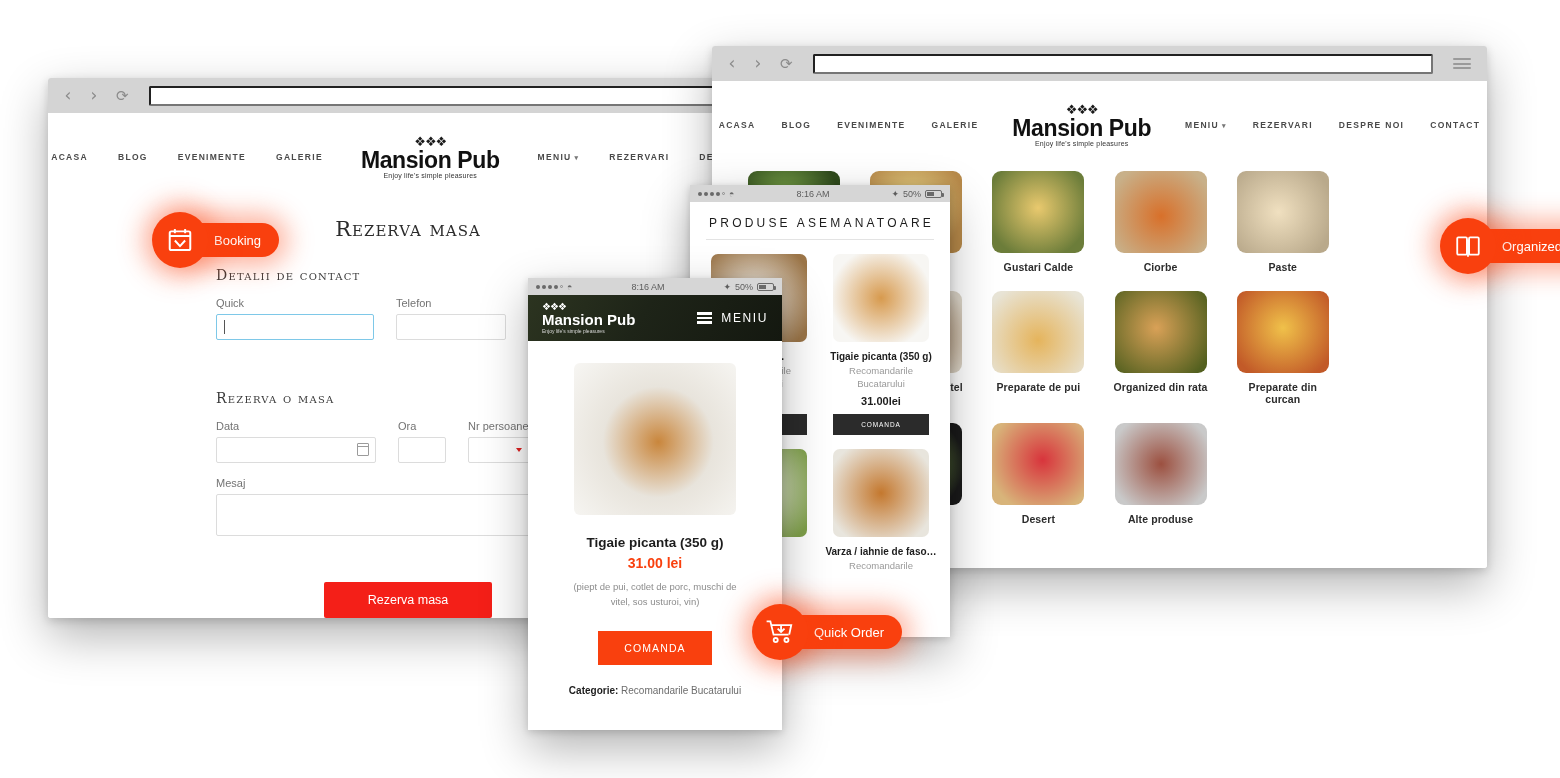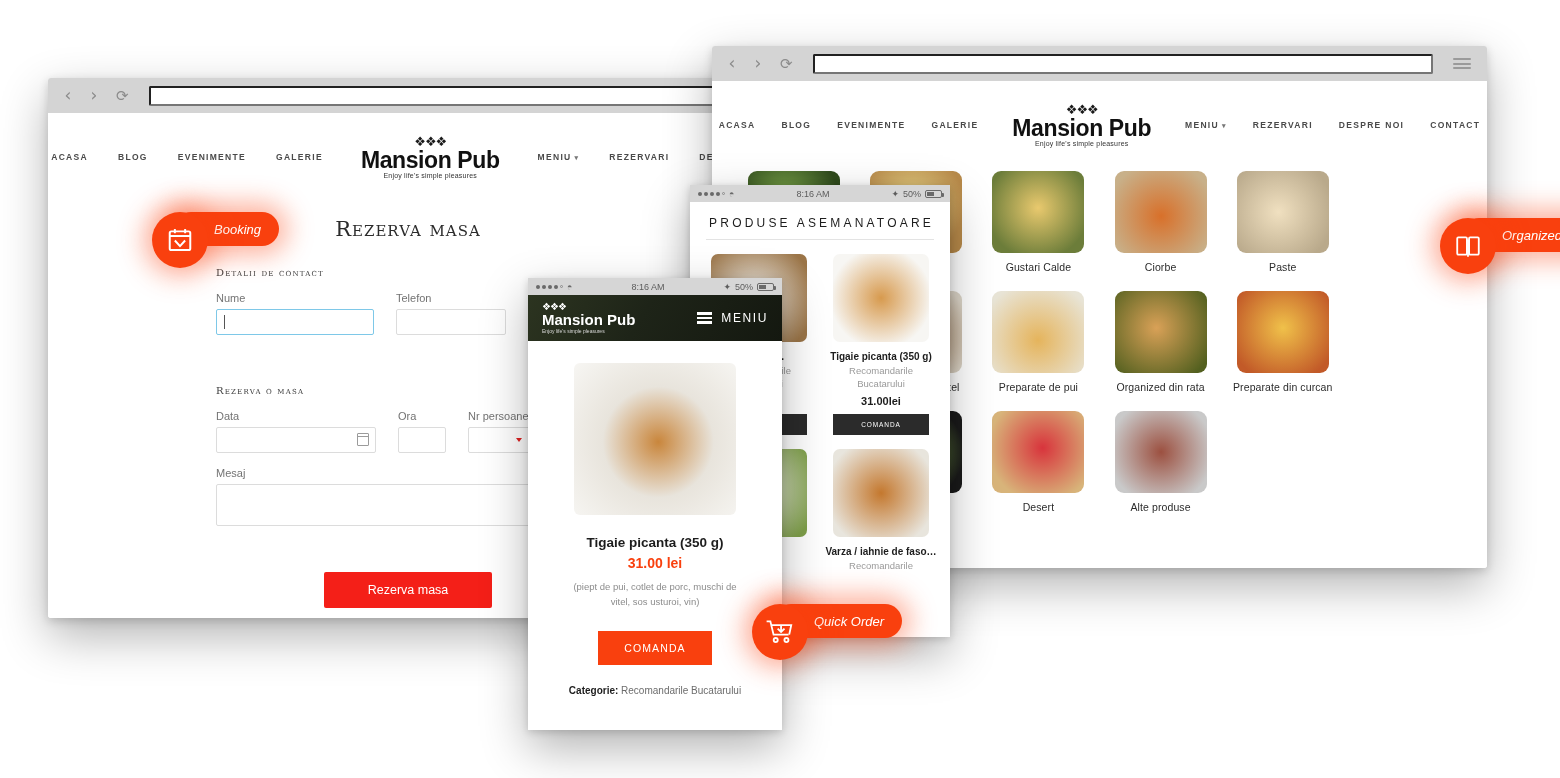--- a/index.html
+++ b/index.html
@@ -67,21 +67,21 @@
 
   
   .page-title {
     text-align: center; font-size: 21px; color: #2b2b2b; margin-top: 38px;
     letter-spacing: 1px;
     font-family: "DejaVu Serif", serif;
     font-variant: small-caps;
   }
   .form-wrap { padding: 26px 168px 0 168px; }
   .sec-title {
-    font-size: 10px; color: #3a3a3a; letter-spacing: 1.2px; margin-bottom: 14px;
+    font-size: 14px; color: #3a3a3a; letter-spacing: 1.2px; margin-bottom: 14px;
     font-family: "DejaVu Serif", serif; font-variant: small-caps;
   }
   .field-row { display: flex; gap: 22px; }
   .field { display: flex; flex-direction: column; }
   .field label { font-size: 11px; color: #737373; margin-bottom: 5px; }
   .inp {
     height: 26px; border: 1px solid #dcdcdc; background: #fff; border-radius: 2px;
     font-size: 11px; padding: 0 7px; color: #333; outline: none;
   }
   .inp.focused { border: 1px solid #7ec8e8; }
@@ -111,21 +111,21 @@
     background: #f41f18; color: #fff; border: 0;
     font-size: 12.5px; padding: 11px 44px; border-radius: 2px; cursor: pointer;
     font-family: "Liberation Sans", sans-serif;
   }
 
   
   .menu-grid {
     display: grid; grid-template-columns: repeat(6, 1fr);
     gap: 18px 22px; padding: 24px 32px 0 32px;
   }
-  .menu-cell { text-align: center; cursor: pointer; }
+  .menu-cell { text-align: center; cursor: pointer; font-weight: bold; }
   .menu-thumb {
     width: 92px; height: 82px; border-radius: 9px; margin: 0 auto;
     background-size: cover; background-position: center;
   }
   .menu-label { font-size: 10.5px; color: #2c2c2c; margin-top: 8px; letter-spacing: .1px; }
 
   
   .phone {
     position: absolute; background: #fff; overflow: hidden;
     box-shadow: 0 18px 44px rgba(0,0,0,.30), 0 2px 8px rgba(0,0,0,.16);
@@ -187,21 +187,21 @@
   .simi-name { font-size: 10px; font-weight:700; color:#1d1d1d; margin-top: 9px; white-space:nowrap; overflow:hidden; text-overflow:ellipsis; }
   .simi-cat { font-size: 9.5px; color:#9a9a9a; margin-top: 3px; line-height:1.35; }
   .simi-price { font-size: 11px; font-weight:700; color:#1d1d1d; margin-top: 4px; }
   .simi-btn {
     display:block; width: 96px; margin: 7px auto 0 auto; background:#2b2b2b; color:#fff; border:0;
     font-size: 6.5px; letter-spacing: .9px; padding: 7px 0; cursor:pointer;
     font-family:"Liberation Sans", sans-serif;
   }
 
   
-  .badge { position: absolute; display: flex; align-items: flex-start; z-index: 60; font-style: italic; }
+  .badge { position: absolute; display: flex; align-items: center; z-index: 60; }
   .badge-pill {
     height: 34px; background: #f9400e; border-radius: 17px;
     display: flex; align-items: center; padding: 0 18px 0 40px;
     margin-left: -34px; color: #fff; font-size: 13px;
     box-shadow: 0 0 26px 9px rgba(249,64,14,.40);
     white-space: nowrap;
   }
   .badge-circle {
     width: 56px; height: 56px; border-radius: 50%; background: #f9400e;
     display: flex; align-items: center; justify-content: center;
@@ -243,21 +243,21 @@
         <span class="nav-link">DESPRE NOI</span>
       </div>
 
       <div class="page-title">Rezerva masa</div>
 
       <div class="form-wrap">
         <div class="sec-title">Detalii de contact</div>
 
         <div class="field-row">
           <div class="field">
-            <label>Nume</label>
+            <label>Quick</label>
             <div style="position:relative;">
               <input class="inp focused w-nume" value="" style="">
               <span class="caret-bar"></span>
             </div>
           </div>
           <div class="field">
             <label>Telefon</label>
             <input class="inp w-tel" value="" style="">
           </div>
           <div class="field">

